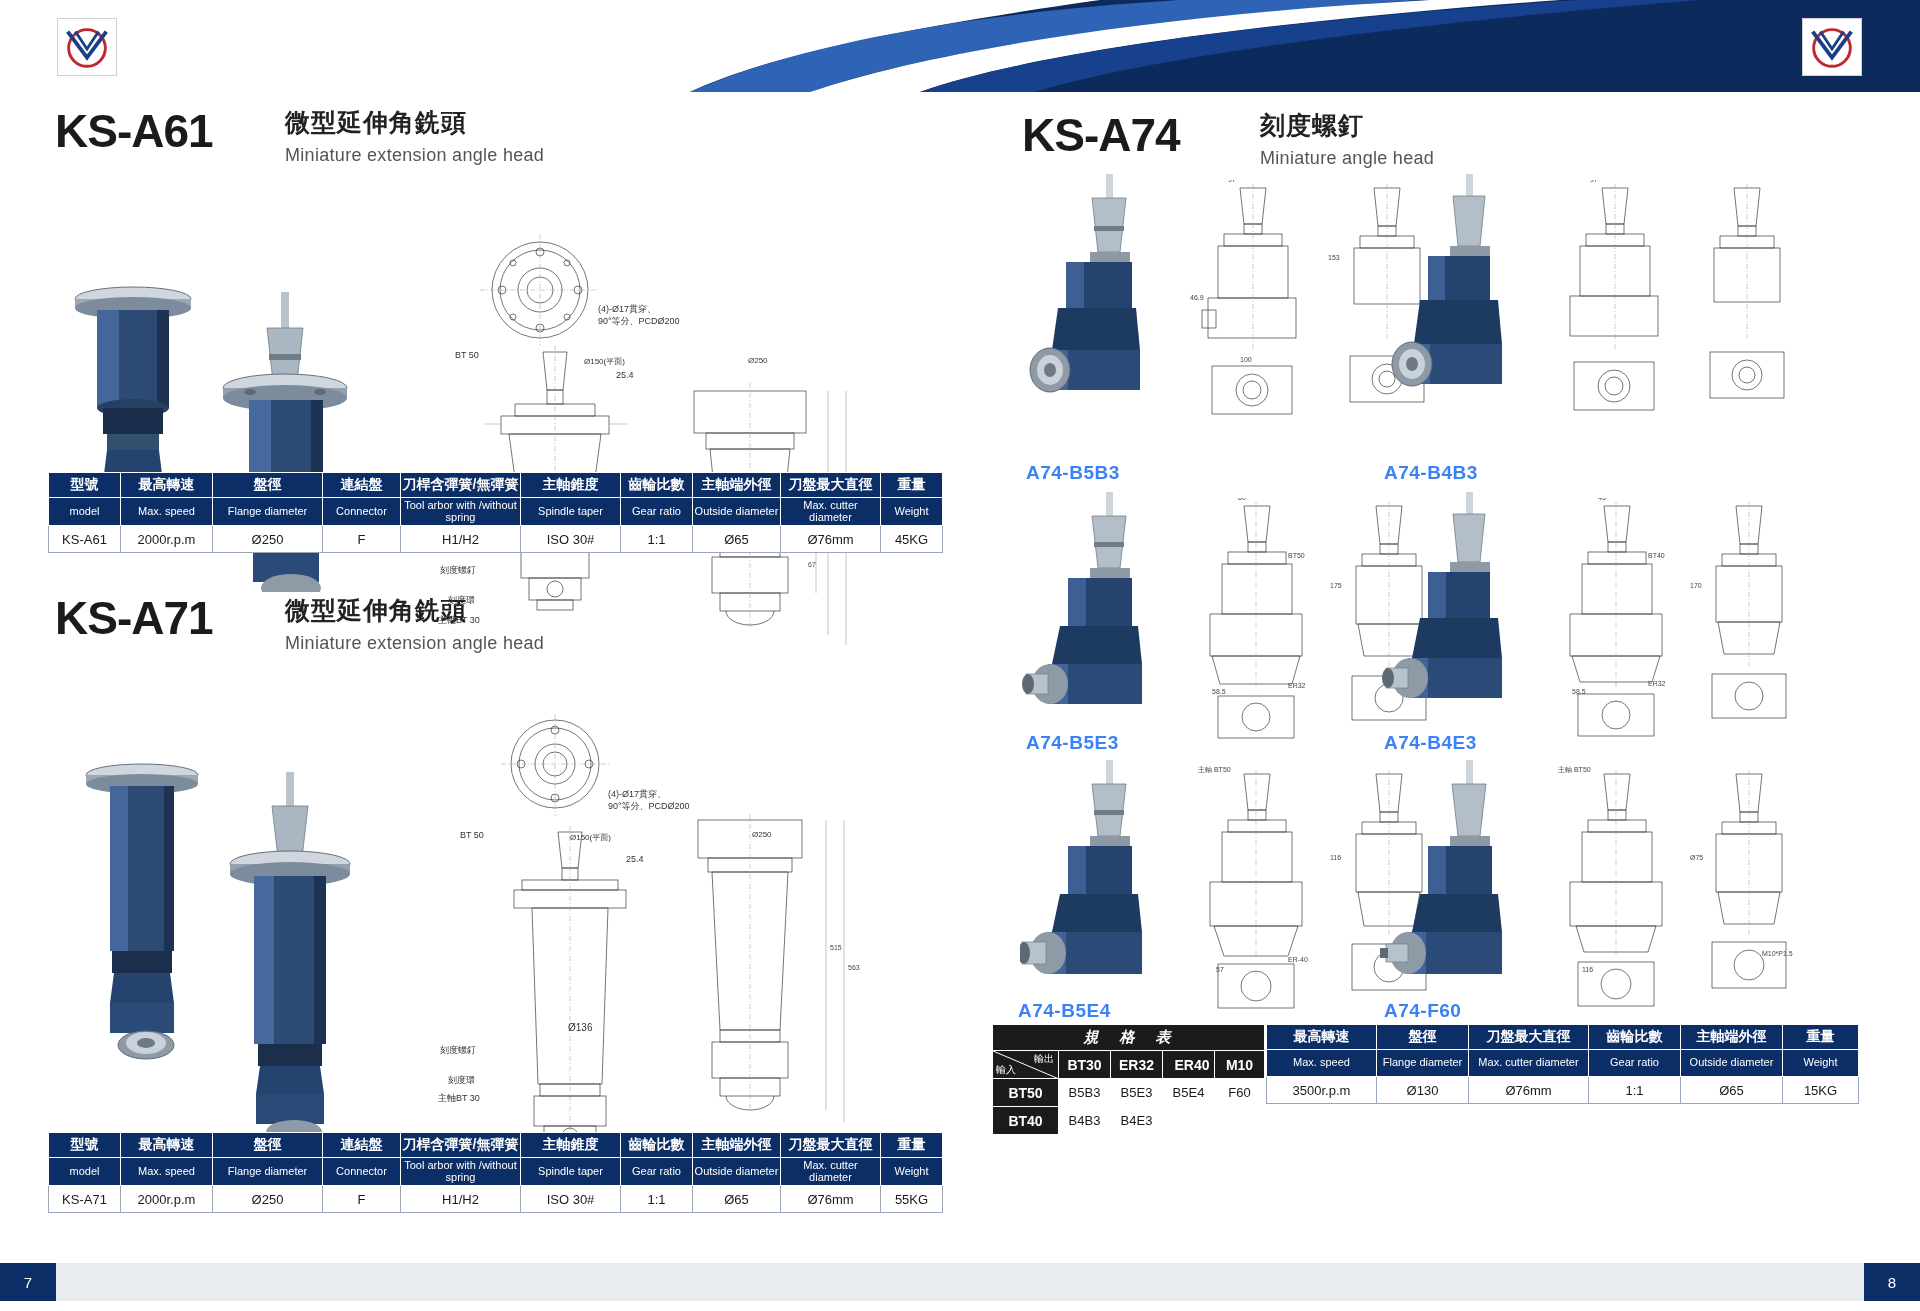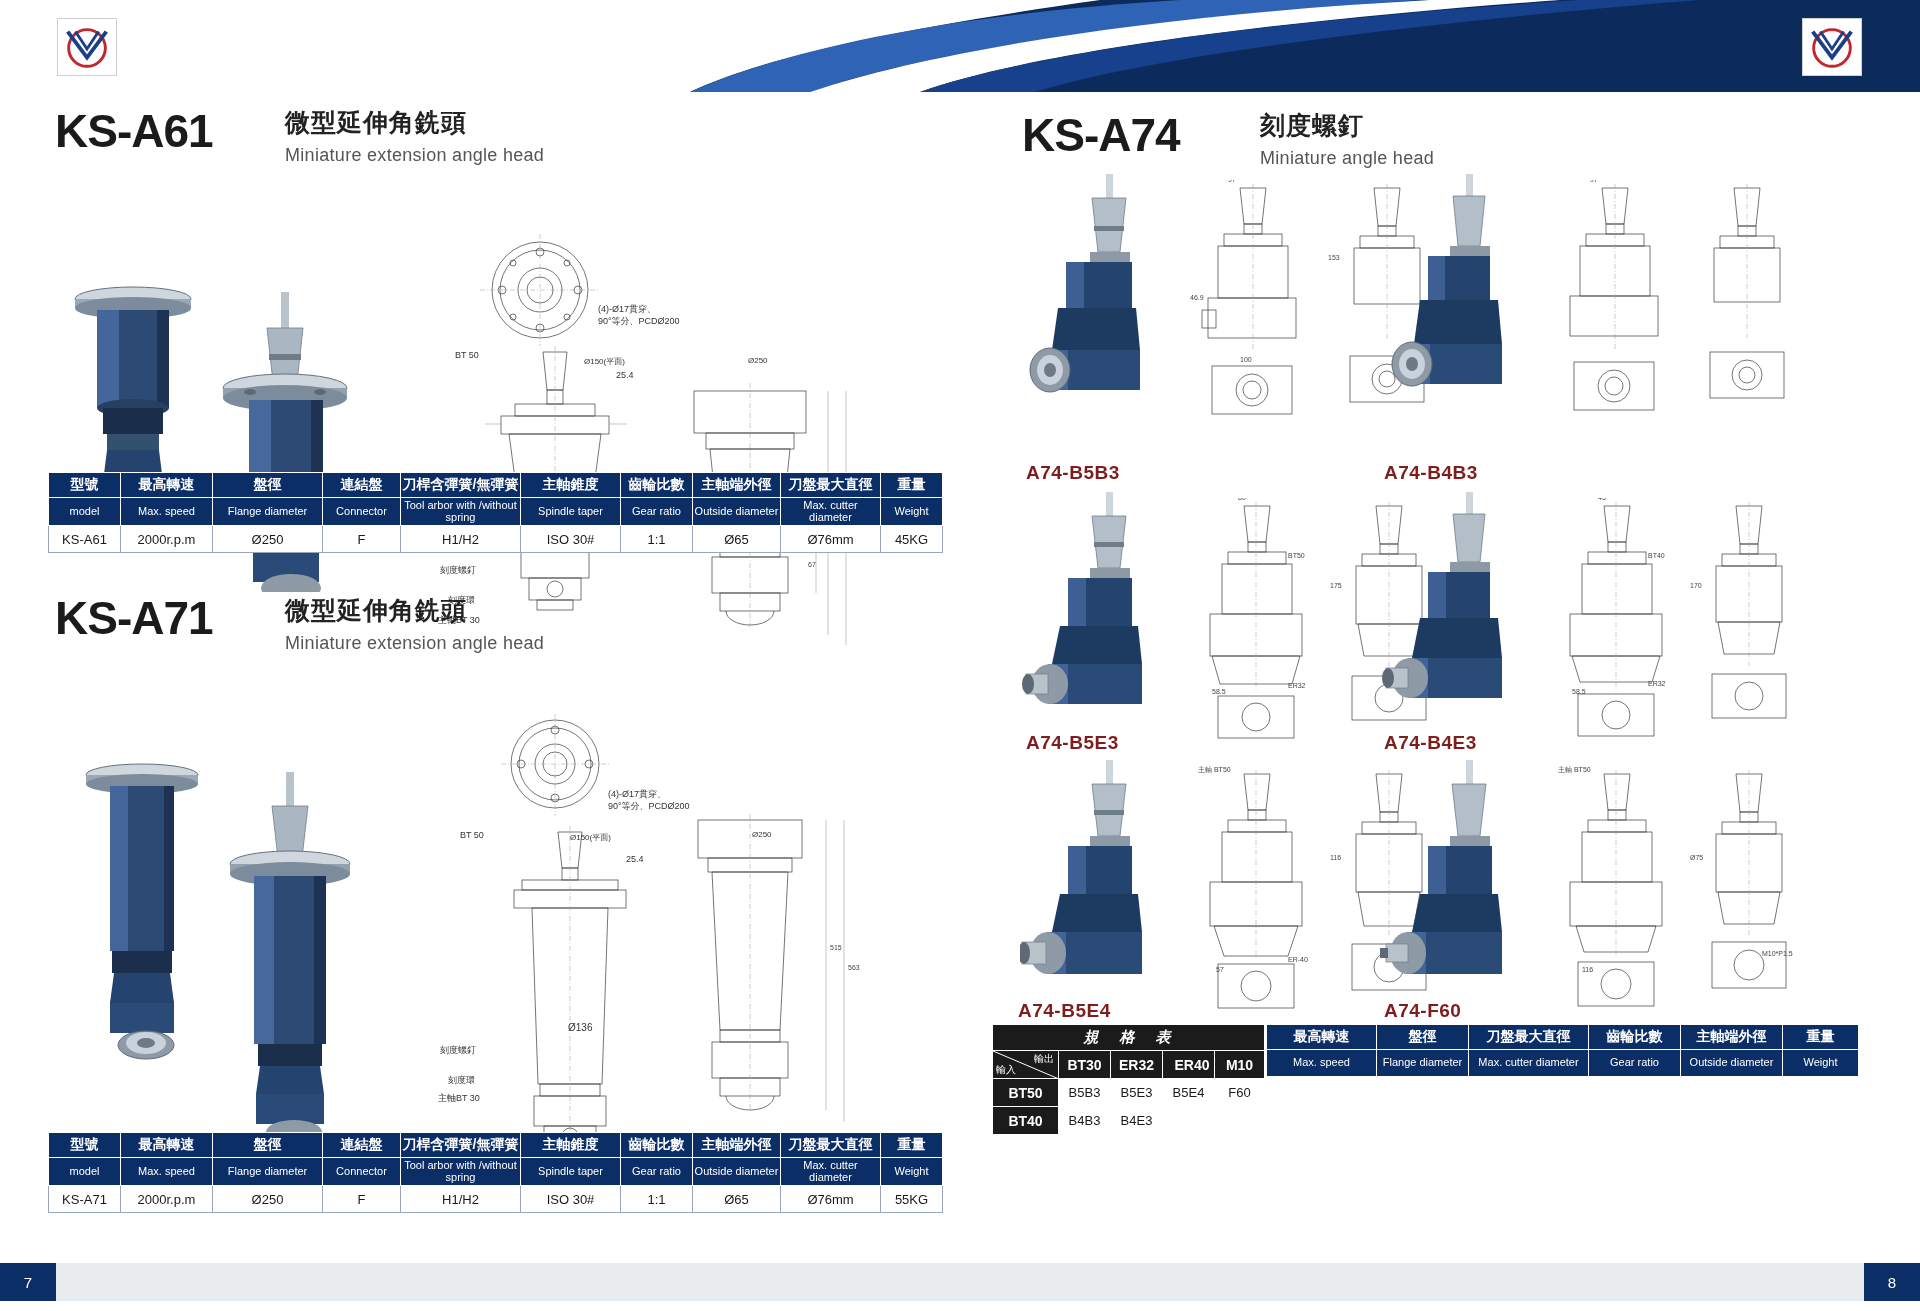--- a/index.html
+++ b/index.html
@@ -48,21 +48,21 @@
   table.spec tr.hdr2 td { background:#0c2e66; font-size:11px; height:27px; line-height:1.05; }
   table.spec tr.val td { background:#ffffff; color:#1a1a1a; height:27px; border:1px solid #9aa6bb; font-size:13px; }
 
   
   table.gridtbl { border-collapse:collapse; font-size:12px; position:absolute; table-layout:fixed; }
   table.gridtbl td { border:1px solid #ffffff; text-align:center; vertical-align:middle; }
   .gt-hdr { background:#1b1b1b; color:#fff; font-weight:bold; }
   .gt-cell { background:#ffffff; color:#1a1a1a; border:1px solid #9aa6bb; }
 
   
-  .model-cap { position:absolute; font-size:19px; font-weight:bold; color:#7f1d1d; letter-spacing:0.5px; }
+  .model-cap { position:absolute; font-size:19px; font-weight:bold; color:#3b82f6; letter-spacing:0.5px; }
 
   
   .footer { position:absolute; left:0; bottom:0; width:1920px; height:48px; background:#e9ecef; }
   .footer-bar { position:absolute; left:0; bottom:0; width:1920px; height:10px; background:#ffffff; }
   .pg { position:absolute; bottom:10px; width:56px; height:38px; background:#0c2e66; color:#fff;
         font-size:15px; display:flex; align-items:center; justify-content:center; }
   .pg-left { left:0; }
   .pg-right { right:0; }
 
   
@@ -776,20 +776,28 @@
       <td>重量</td>
     </tr>
     <tr class="hdr2">
       <td>Max. speed</td>
       <td>Flange diameter</td>
       <td>Max. cutter diameter</td>
       <td>Gear ratio</td>
       <td>Outside diameter</td>
       <td>Weight</td>
     </tr>
+    <tr class="val">
+      <td>3500r.p.m</td>
+      <td>Ø130</td>
+      <td>Ø76mm</td>
+      <td>1:1</td>
+      <td>Ø65</td>
+      <td>15KG</td>
+    </tr>
   </tbody>
     </table>
 </div>
 
 <div class="footer">
   <div class="pg pg-left">7</div>
   <div class="pg pg-right">8</div>
   <div class="footer-bar"></div>
 </div>
 

